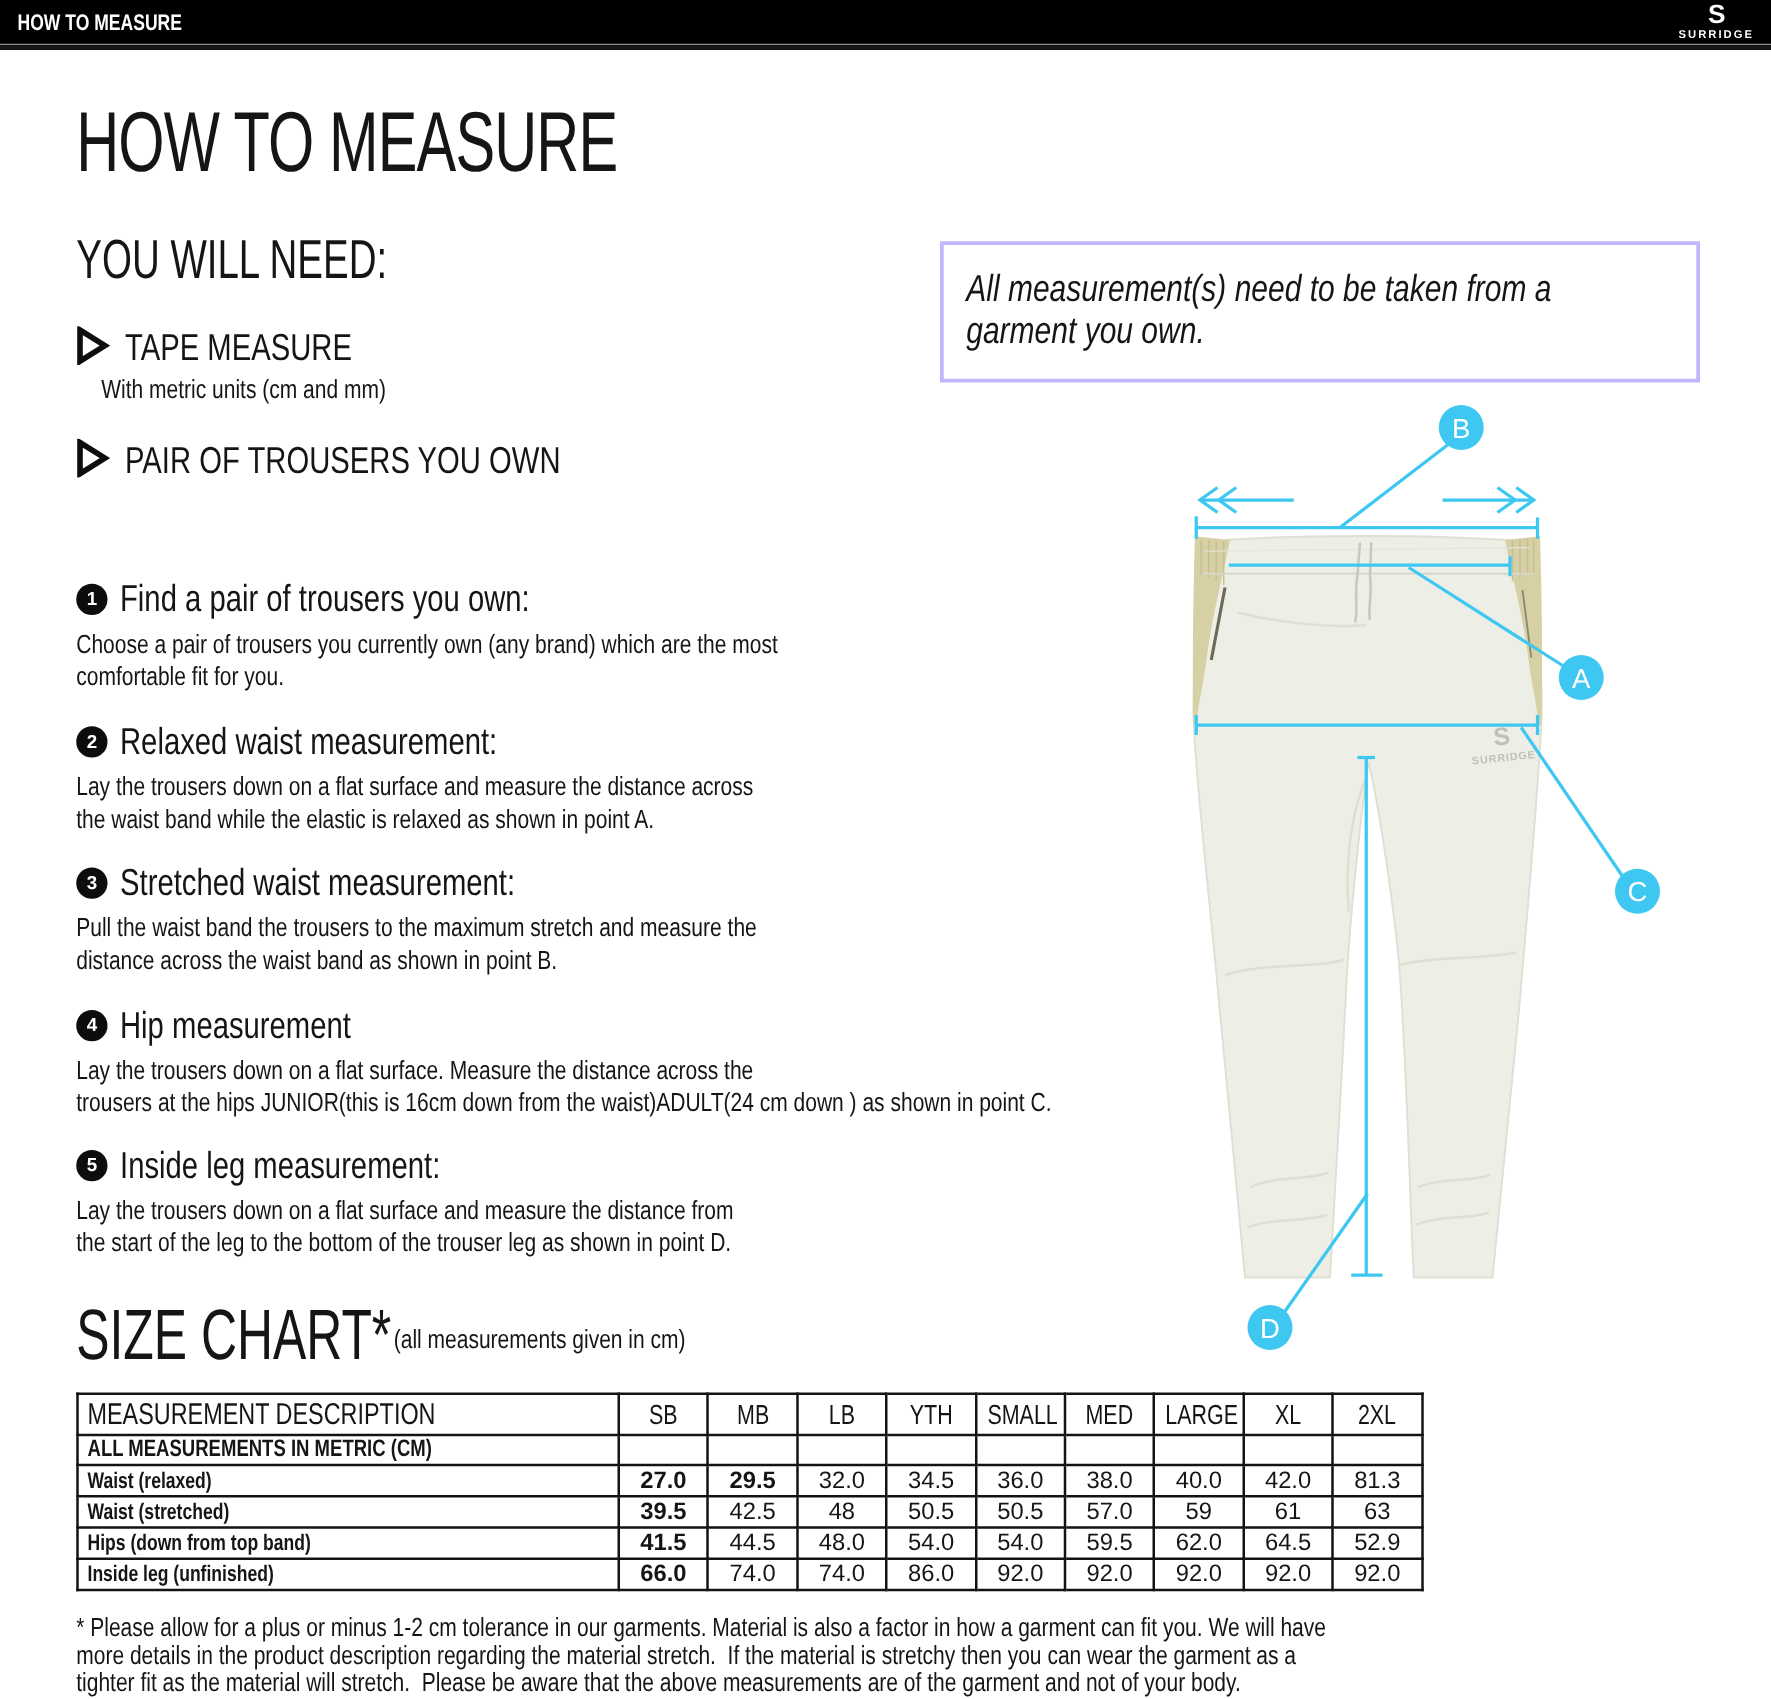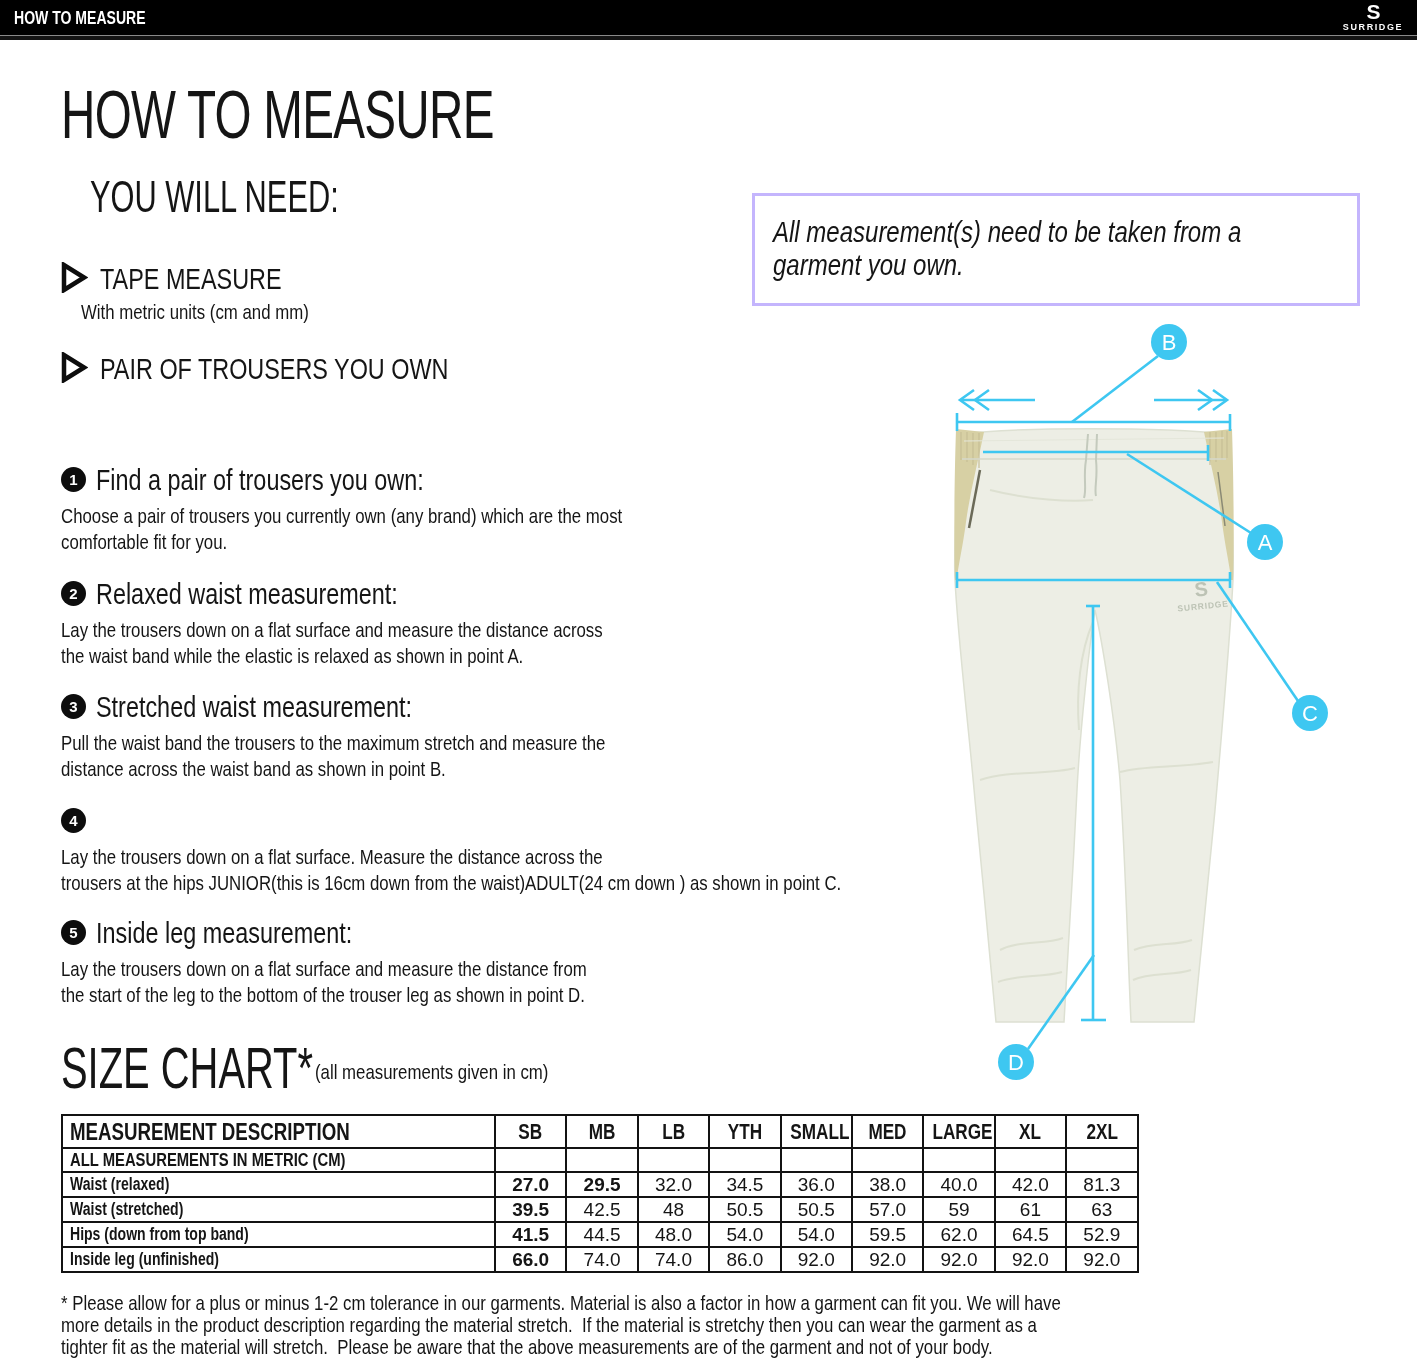--- a/index.html
+++ b/index.html
@@ -15,21 +15,21 @@
 
   
   .topbar{position:absolute;left:0;top:0;width:1417px;height:35px;background:#000;
     border-bottom:1px solid #8a8a8a;box-shadow:0 4px 0 #141414;}
   .topbar-title{position:absolute;left:14px;top:8px;color:#fff;font-size:18px;font-weight:700;}
   .brand{position:absolute;right:6px;top:1px;width:76px;text-align:center;color:#fff;line-height:1;}
   .brand-s{font-size:21px;font-weight:800;letter-spacing:-1px;}
   .brand-name{font-size:9px;font-weight:700;letter-spacing:1.6px;margin-top:1px;}
 
   .h1{position:absolute;left:61px;top:80px;font-size:68px;line-height:68px;font-weight:400;letter-spacing:-1px;}
-  .h2{position:absolute;left:61px;top:174px;font-size:44px;line-height:46px;font-weight:400;margin-left:29px;}
+  .h2{position:absolute;left:61px;top:185px;font-size:44px;line-height:46px;font-weight:400;}
 
   
   .need-item{position:absolute;left:61px;width:760px;}
   .need-head{display:flex;align-items:center;gap:12px;height:32px;}
   .need-label{font-size:30px;font-weight:400;}
   .need-desc{font-size:21px;margin-top:5px;margin-left:20px;}
 
   
   .step{position:absolute;left:61px;width:940px;}
   .step-head{display:flex;align-items:center;gap:10px;height:27px;}
@@ -42,21 +42,21 @@
   .note-box{position:absolute;left:752px;top:193px;width:566px;height:69px;
     border:3px solid #c4b5fd;padding:19px 18px;font-size:30px;line-height:33px;font-style:italic;}
 
   
   .size-heading{position:absolute;left:61px;top:1040px;font-size:57px;line-height:57px;font-weight:400;}
   .size-sub{position:absolute;left:315px;top:1060px;font-size:21px;}
 
   table.size{position:absolute;left:61px;top:1114px;border-collapse:collapse;table-layout:fixed;width:1076px;}
   table.size td{border:2px solid #131313;text-align:center;font-size:19px;padding:0;height:23px;
     white-space:nowrap;overflow:hidden;}
-  table.size tr.hdr td{height:31px;font-weight:700;font-size:22px;}
+  table.size tr.hdr td{height:31px;font-weight:400;font-size:22px;}
   table.size td.desc{text-align:left;padding-left:7px;}
   table.size tr.hdr td.desc{font-size:24px;}
   table.size tr.metric td{height:20px;}
   table.size tr.metric td.desc{font-weight:700;font-size:19px;}
   table.size td.rowlabel{text-align:left;padding-left:7px;font-weight:700;font-size:18px;}
   table.size td.b{font-weight:700;}
 
   
   .footer{position:absolute;left:61px;top:1292px;font-size:21px;line-height:22px;}
 
@@ -140,20 +140,21 @@
   </div>
   <div class="step-body">
     <span class="cx80">Pull the waist band the trousers to the maximum stretch and measure the</span>
       <span class="cx80">distance across the waist band as shown in point B.</span>
   </div>
 </div>
 
 <div class="step" style="top:807px">
   <div class="step-head">
     <div class="stepnum">4</div>
+    <div class="step-title"><span class="cx78">Hip measurement</span></div>
   </div>
   <div class="step-body">
     <span class="cx80">Lay the trousers down on a flat surface. Measure the distance across the</span>
       <span class="cx80">trousers at the hips JUNIOR(this is 16cm down from the waist)ADULT(24 cm down ) as shown in point C.</span>
   </div>
 </div>
 
 <div class="step" style="top:919px">
   <div class="step-head">
     <div class="stepnum">5</div>

